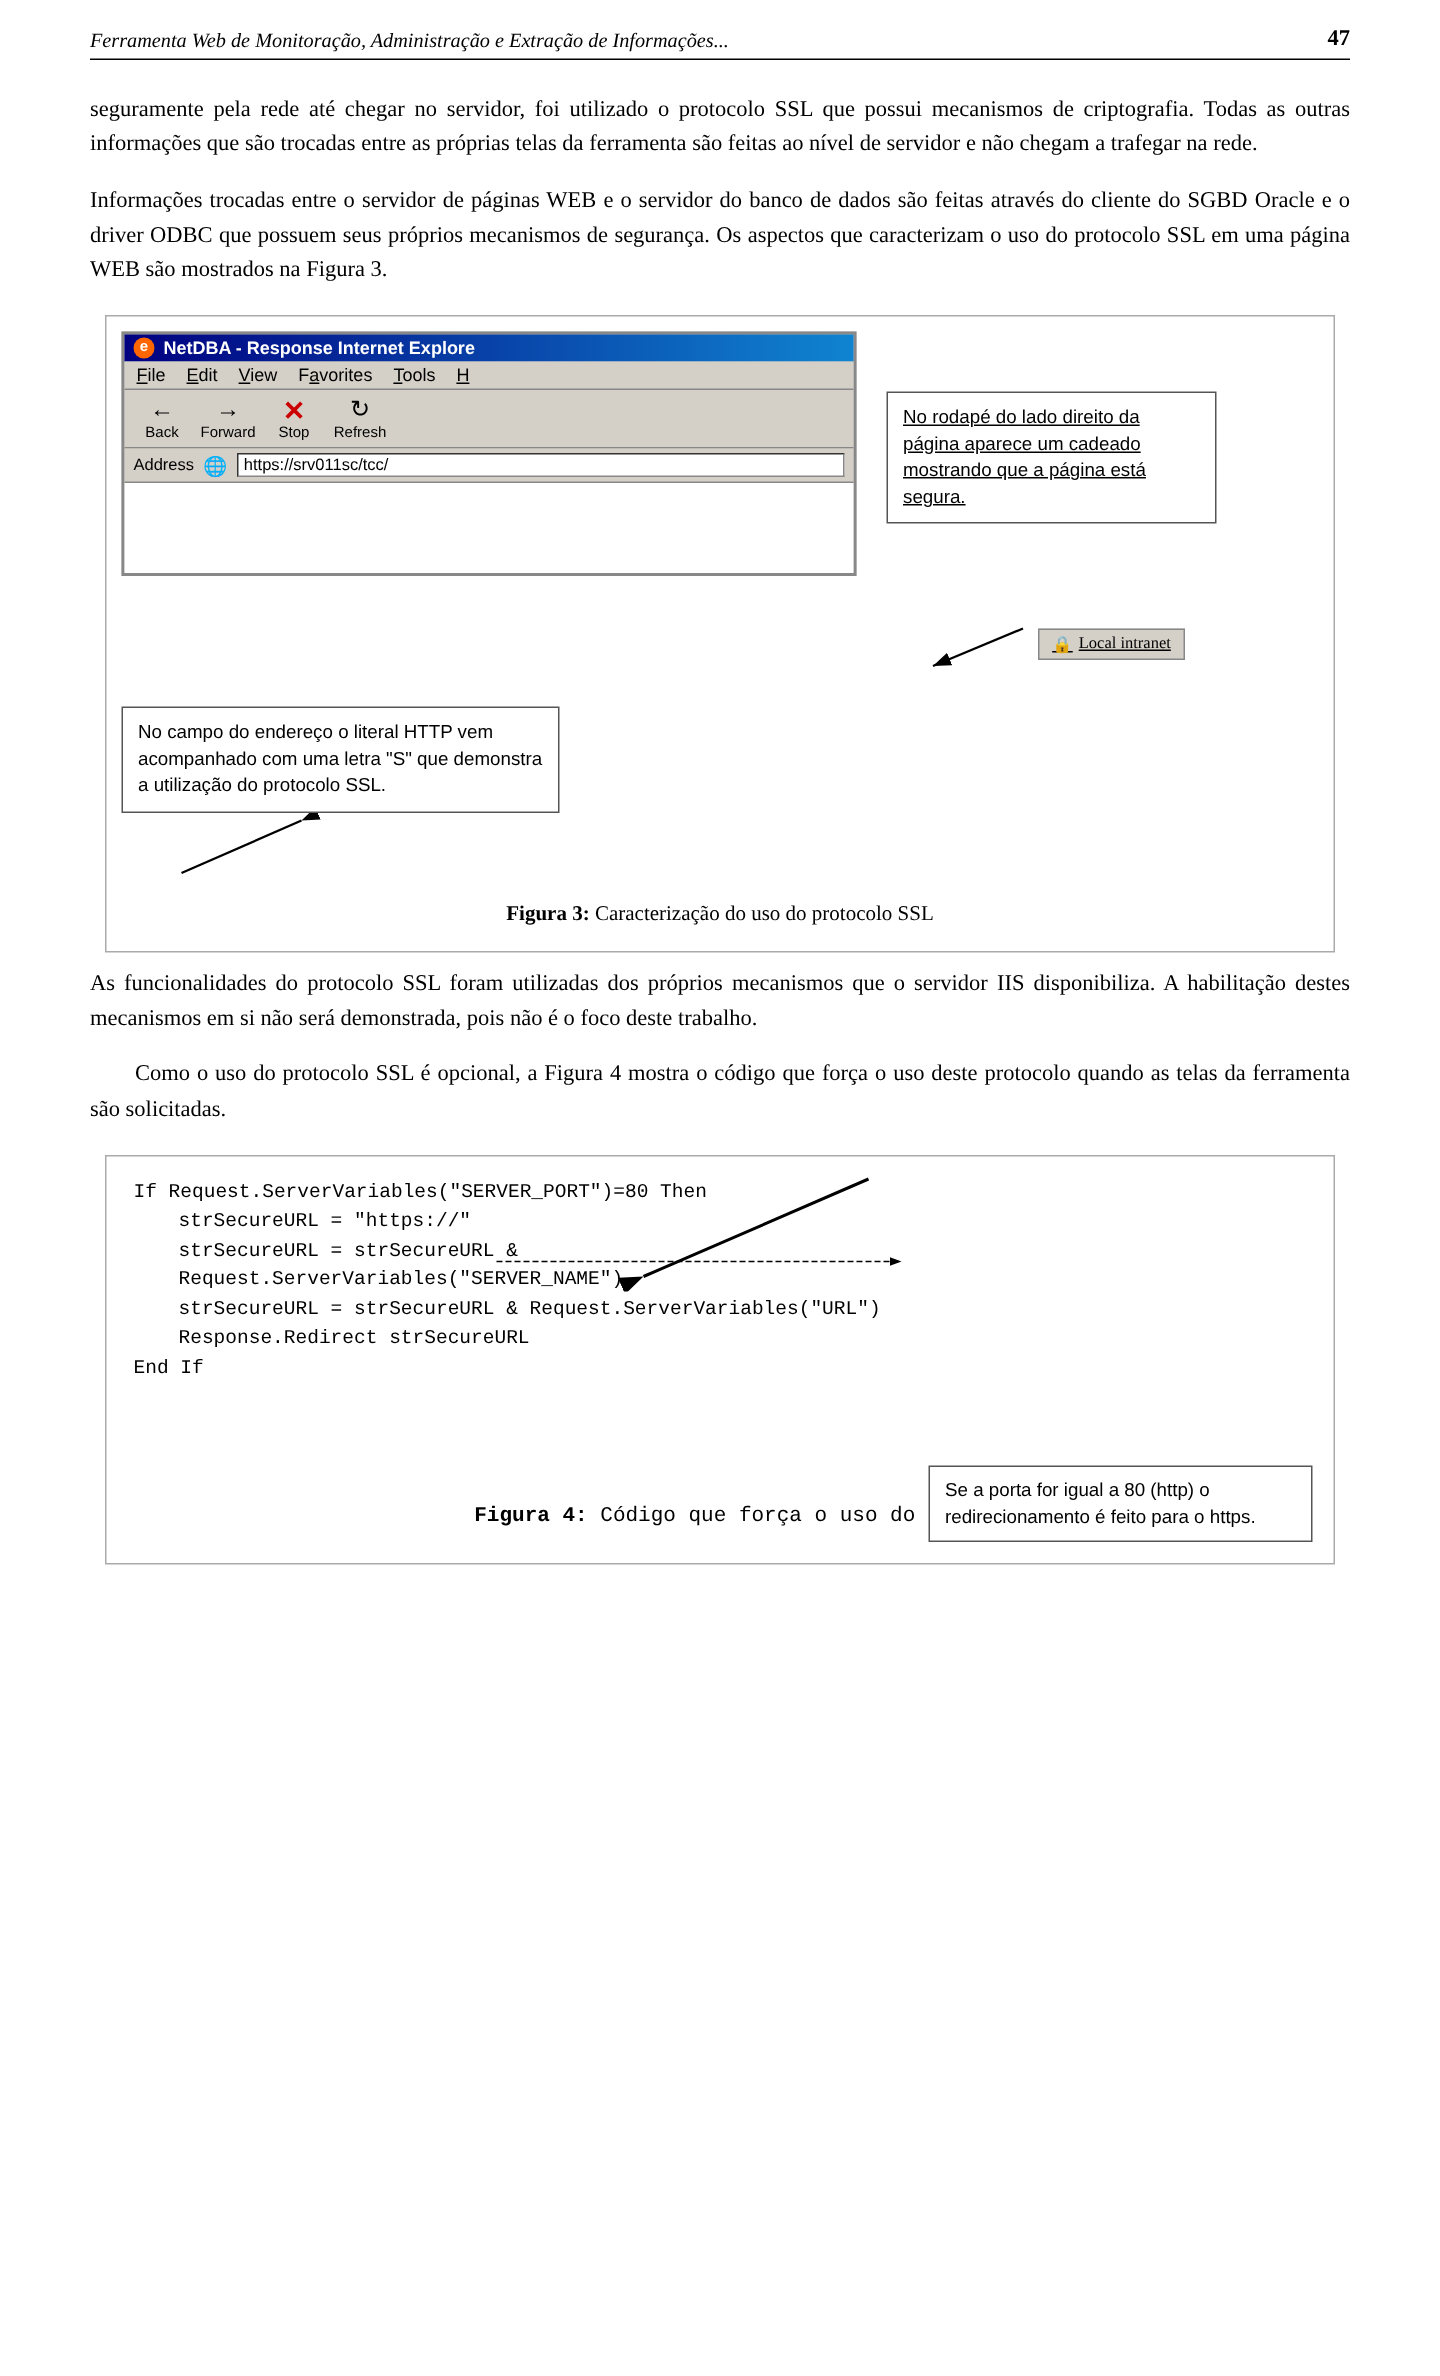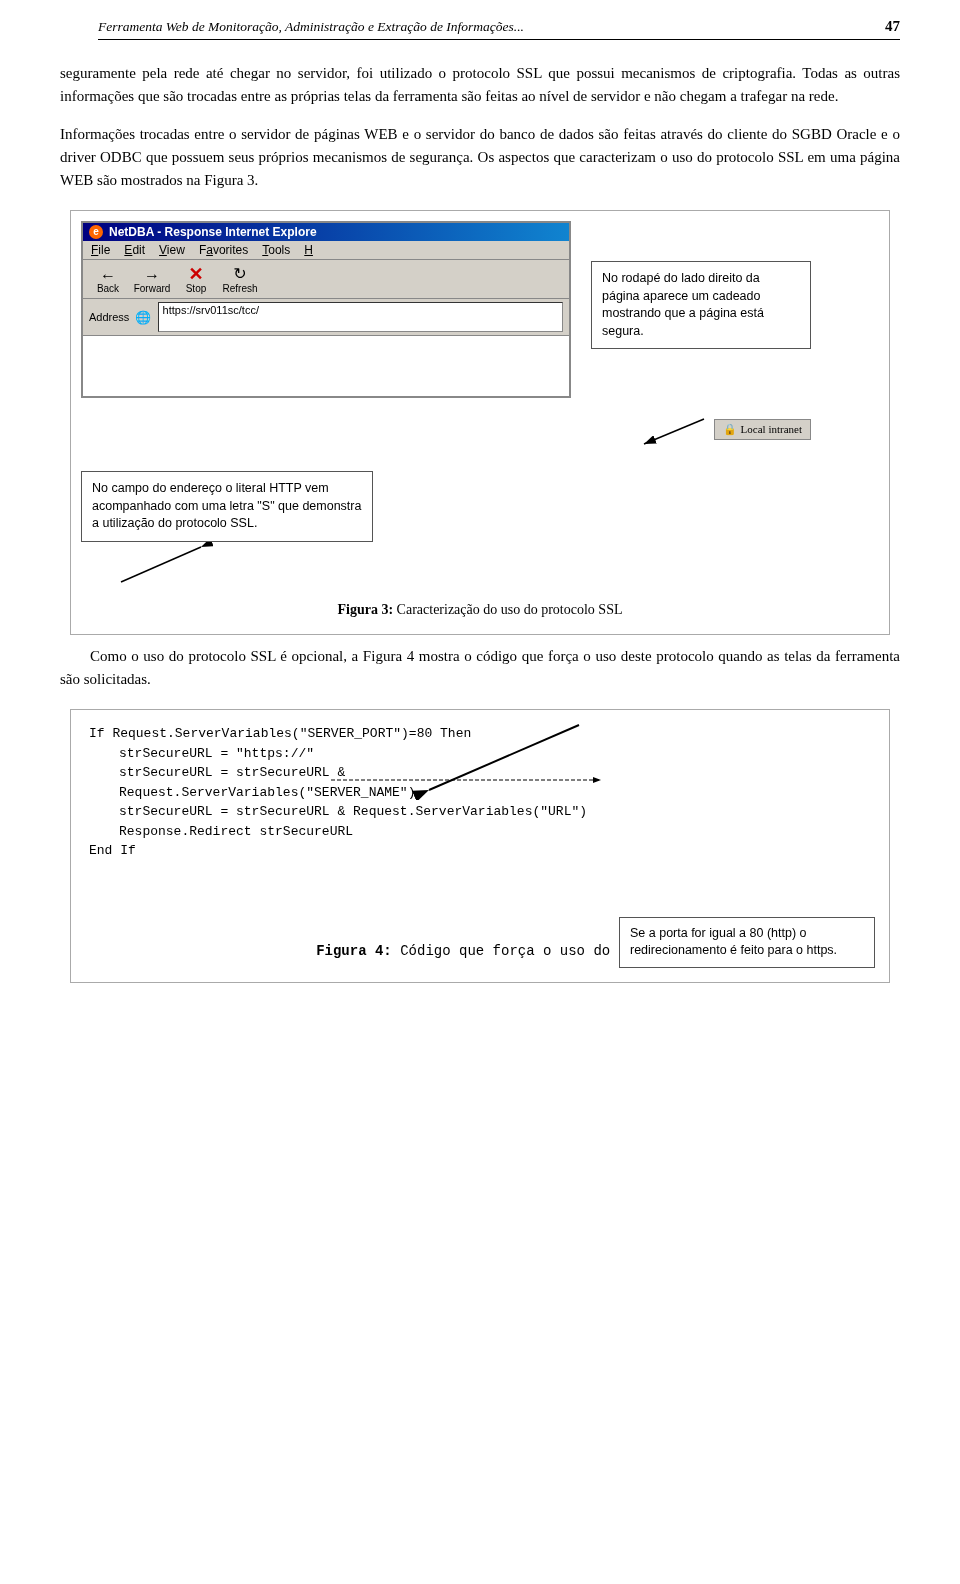--- a/index.html
+++ b/index.html
@@ -19,21 +19,20 @@
       background: #fff;
     }
 
     .page-header {
       display: flex;
       justify-content: space-between;
       align-items: flex-end;
       border-bottom: 1px solid #000;
       padding-bottom: 4px;
       margin-bottom: 22px;
-      margin-left: 38px;
     }
 
     .header-title {
       font-size: 13.5px;
       font-style: italic;
     }
 
     .header-page {
       font-size: 15px;
       font-weight: bold;
@@ -144,21 +143,21 @@
       font-size: 11px;
       background: #d4d0c8;
     }
 
     .address-input {
       flex: 1;
       background: #fff;
       border: 1px inset #888;
       padding: 1px 4px;
       font-size: 11px;
-      height: 30px;
+      height: 16px;
     }
 
     .browser-content {
       background: #fff;
       height: 60px;
     }
 
     
     .figure-inner {
       display: flex;
@@ -322,21 +321,21 @@
           <span class="address-label">Address</span>
           <span style="font-size:13px;">🌐</span>
           <div class="address-input">
             <span>https://srv011sc/tcc/</span>
           </div>
         </div>
 
         <div class="browser-content"></div>
       </div>
 
-      <div style="display:flex; flex-direction:column; align-items:flex-end; margin-top:10px;">
+      <div style="display:flex; flex-direction:column; align-items:center; margin-top:10px;text-decoration:underline;">
         <div class="callout-right">
           <span>No rodapé do lado direito da página aparece um cadeado mostrando que a página está segura.</span>
         </div>
 
         <div style="margin-top: 60px; margin-left: 0px; display:flex; align-items:center;">
           <svg width="80" height="40">
             <defs>
               <marker id="arrowhead" markerWidth="8" markerHeight="6" refX="8" refY="3" orient="auto">
                 <polygon points="0 0, 8 3, 0 6" fill="#000"></polygon>
               </marker>
@@ -368,20 +367,23 @@
         </svg>
       </div>
     </div>
 
     <div class="figure-caption">
       <strong>Figura 3:</strong><span> Caracterização do uso do protocolo SSL</span>
     </div>
   </div>
 
   <div class="body-text">
+    <p>
+      <span>As funcionalidades do protocolo SSL foram utilizadas dos próprios mecanismos que o servidor IIS disponibiliza. A habilitação destes mecanismos em si não será demonstrada, pois não é o foco deste trabalho.</span>
+    </p>
     <p style="text-indent:30px;">
       <span>Como o uso do protocolo SSL é opcional, a Figura 4 mostra o código que força o uso deste protocolo quando as telas da ferramenta são solicitadas.</span>
     </p>
   </div>
 
   <div class="code-box">
     <div>
       <div>If Request.ServerVariables("SERVER_PORT")=80 Then</div>
       <div class="indent1">strSecureURL = "https://"</div>
       <div class="indent1">strSecureURL = strSecureURL &amp;</div>

